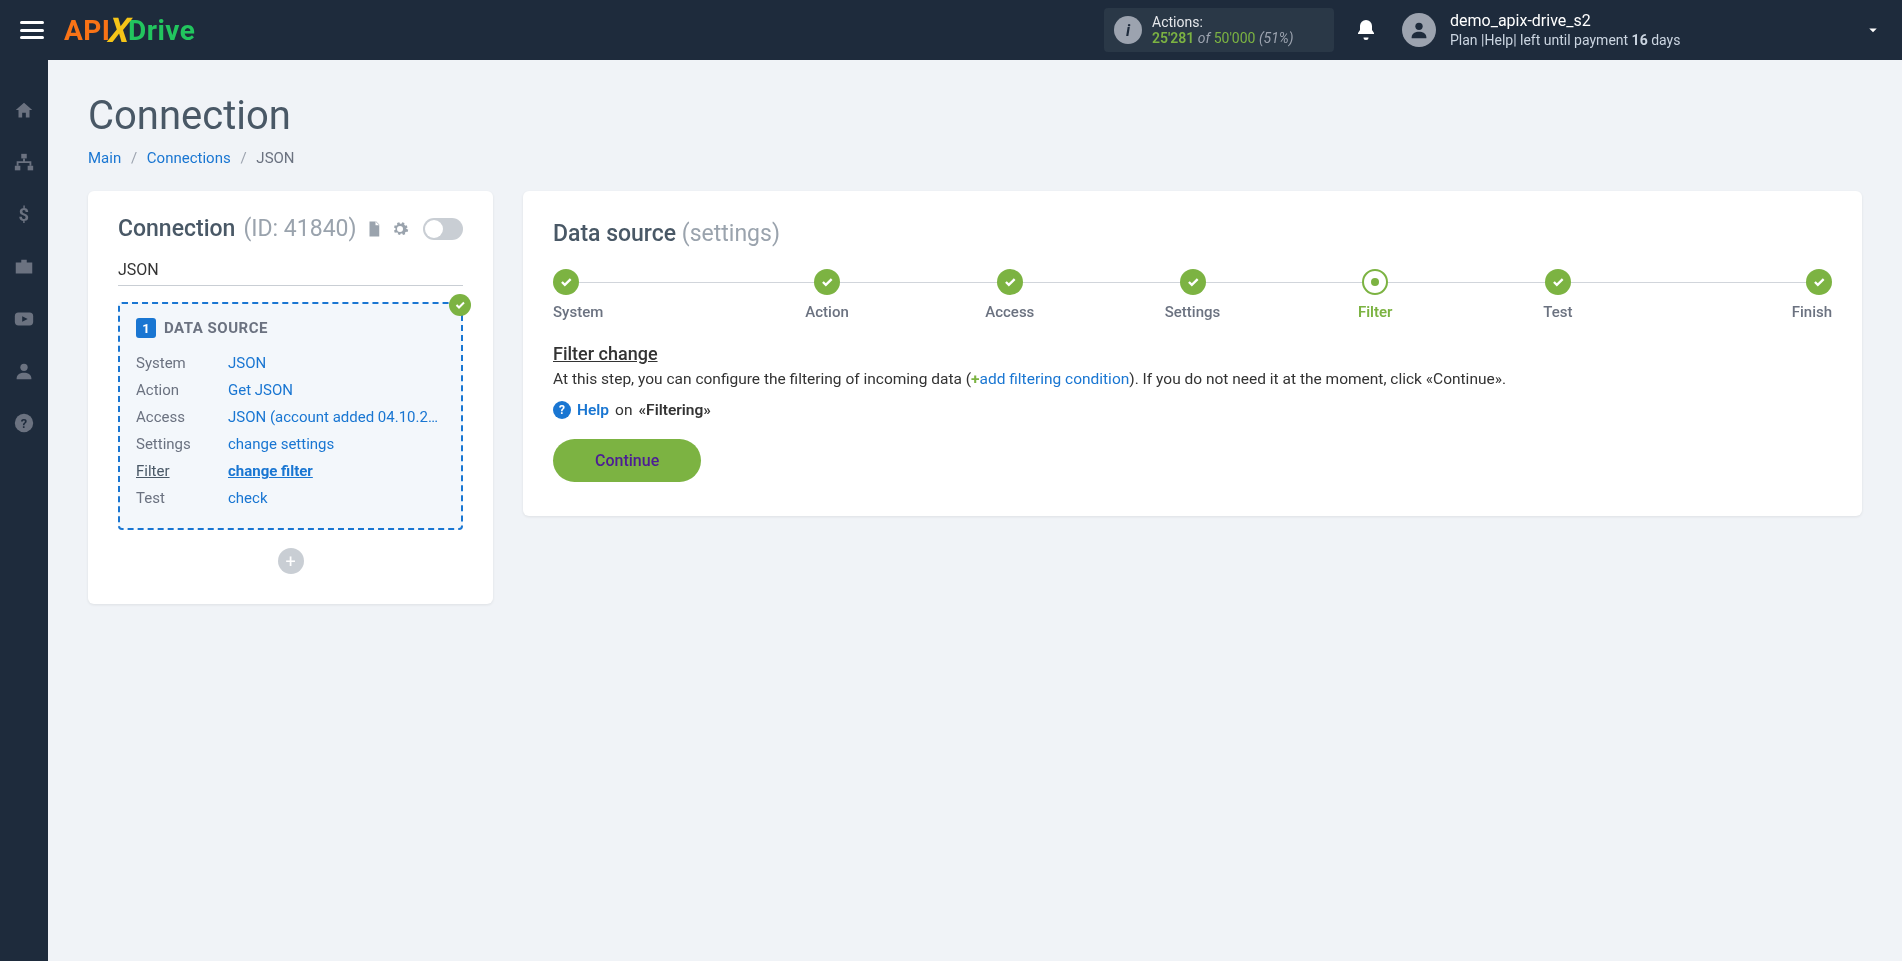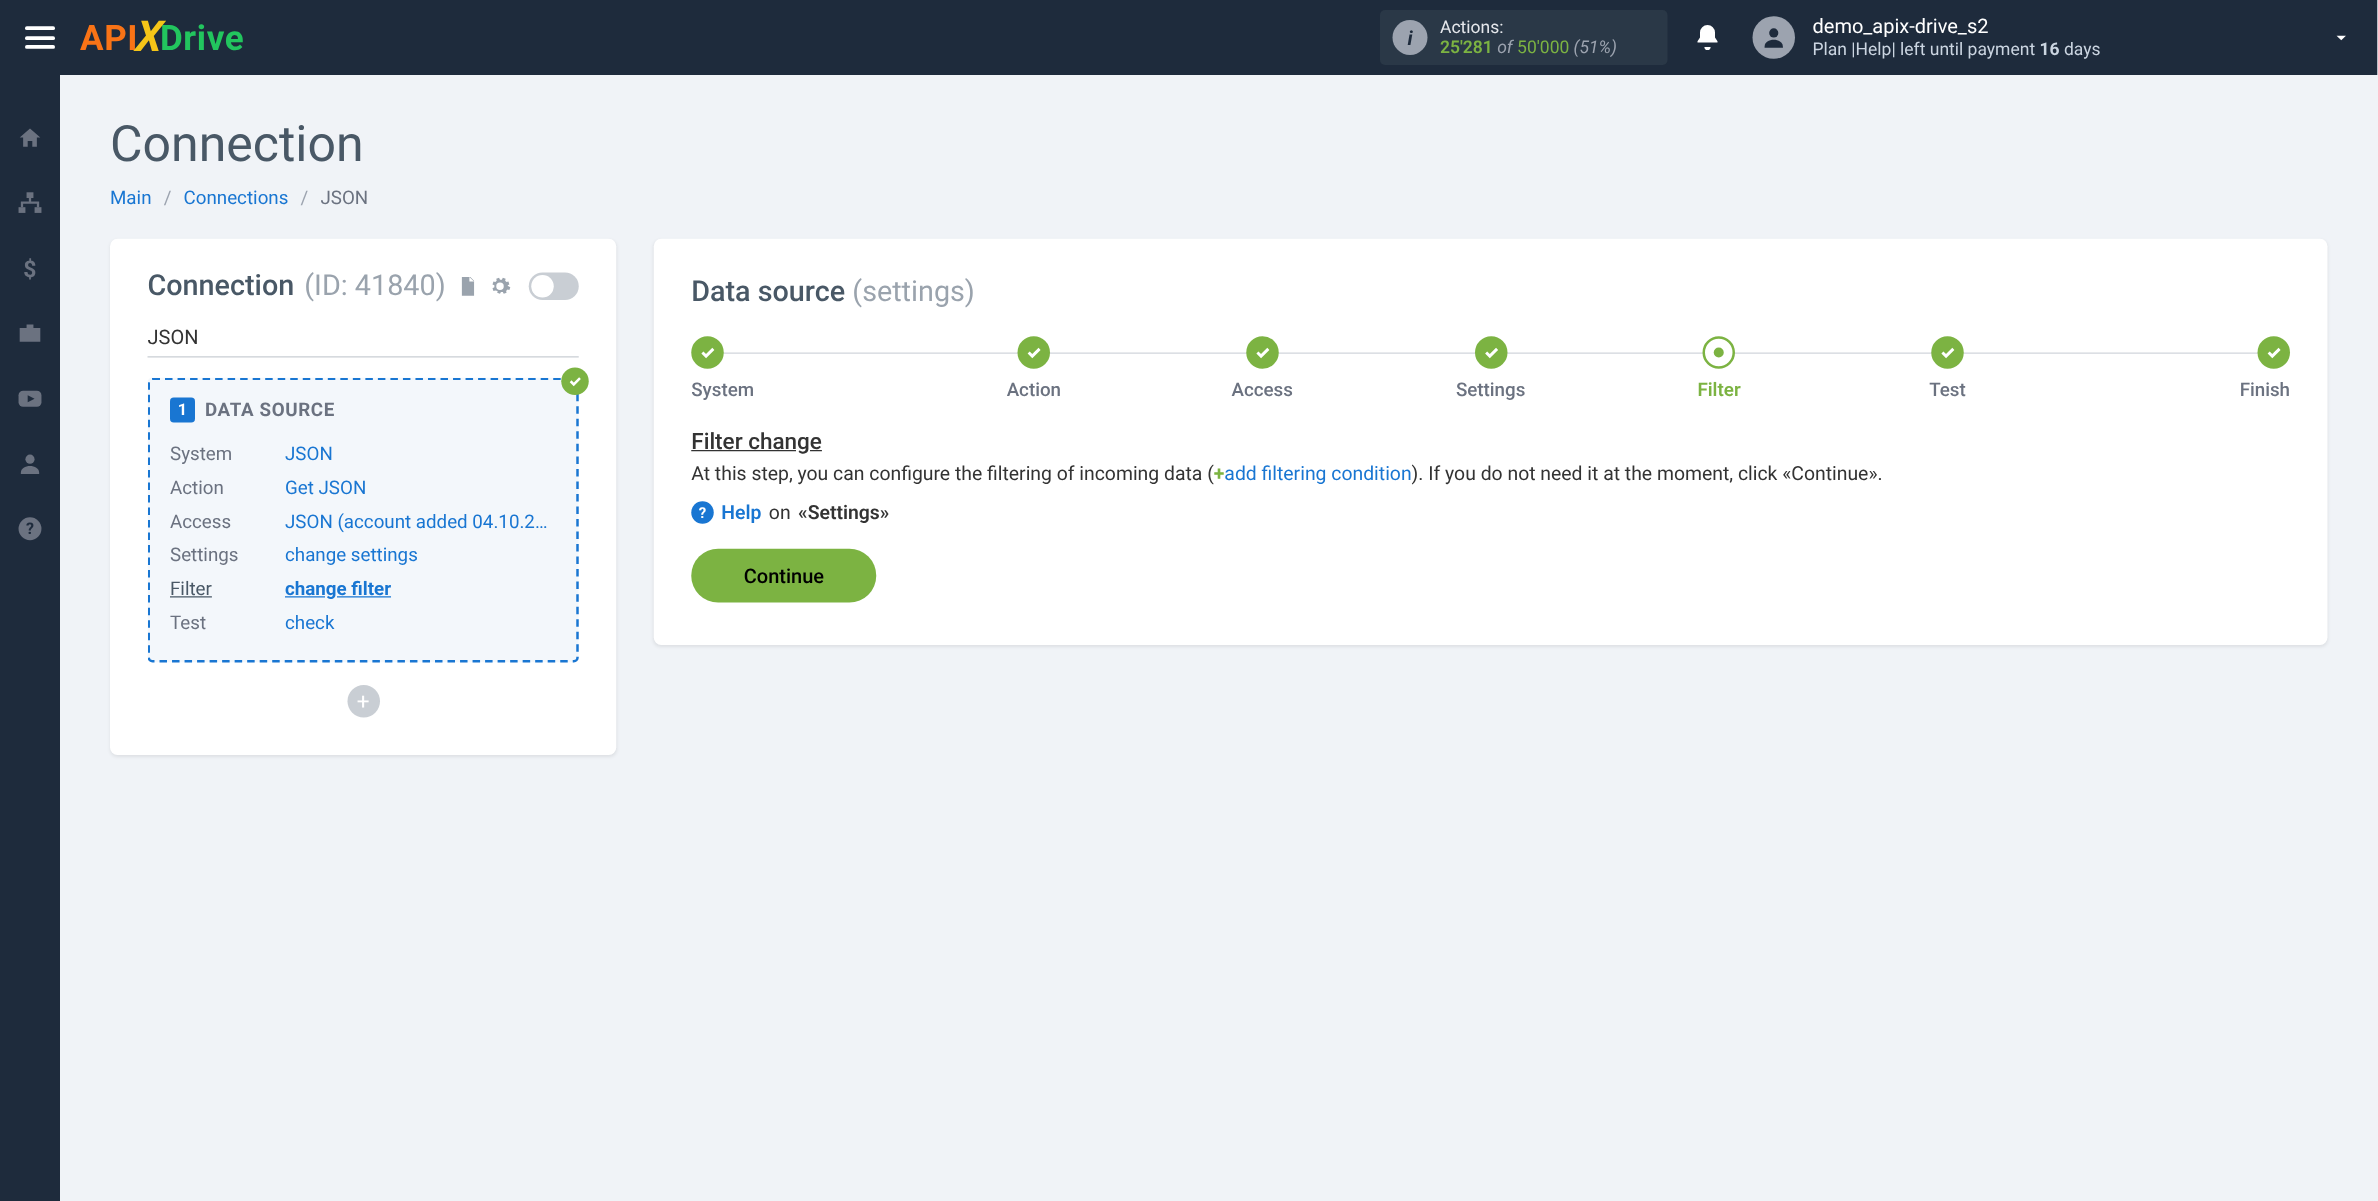--- a/index.html
+++ b/index.html
@@ -86,21 +86,21 @@
 .filter-title { font-size:18px; color:#333; text-decoration:underline; font-weight:500; margin-bottom:4px; }
 .filter-desc { font-size:15.5px; color:#333; line-height:1.5; margin-bottom:10px; }
 .filter-desc .addlink { color:#1976d2; cursor:pointer; }
 .filter-desc .plus { color:#7cb342; font-weight:700; }
 .help-line { font-size:15.5px; margin-bottom:20px; display:flex; align-items:center; gap:6px; }
 .help-line .q { width:18px; height:18px; border-radius:50%; background:#1976d2; color:#fff; font-size:12px; font-weight:700; display:flex; align-items:center; justify-content:center; }
 .help-line .help { color:#1976d2; font-weight:600; }
 .help-line .on { color:#333; }
 .help-line .topic { color:#333; font-weight:600; }
 
-.btn-continue { background:#7cb342; color:#000000; border:none; border-radius:22px; padding:12px 42px; font-size:16px; font-weight:500; cursor:pointer; }
+.btn-continue { background:#7cb342; color:#4c1d95; border:none; border-radius:22px; padding:12px 42px; font-size:16px; font-weight:500; cursor:pointer; }
 
 svg { display:block; }
 </style>
 </head>
 <body>
 
 <div class="topbar">
   <div class="hamburger">
       <span></span>
       <span></span>
@@ -299,18 +299,18 @@
       </div>
 
       <div class="filter-title">Filter change</div>
       <div class="filter-desc">
         <span>At this step, you can configure the filtering of incoming data (</span><span class="plus">+</span><span class="addlink">add filtering condition</span><span>). If you do not need it at the moment, click «Continue».</span>
       </div>
       <div class="help-line">
         <span class="q">?</span>
         <span class="help">Help</span>
         <span class="on">on</span>
-        <span class="topic">«Settings»</span>
+        <span class="topic">«Filtering»</span>
       </div>
       <button class="btn-continue">Continue</button>
     </div>
   </div>
 </div>
 
 </body></html>

